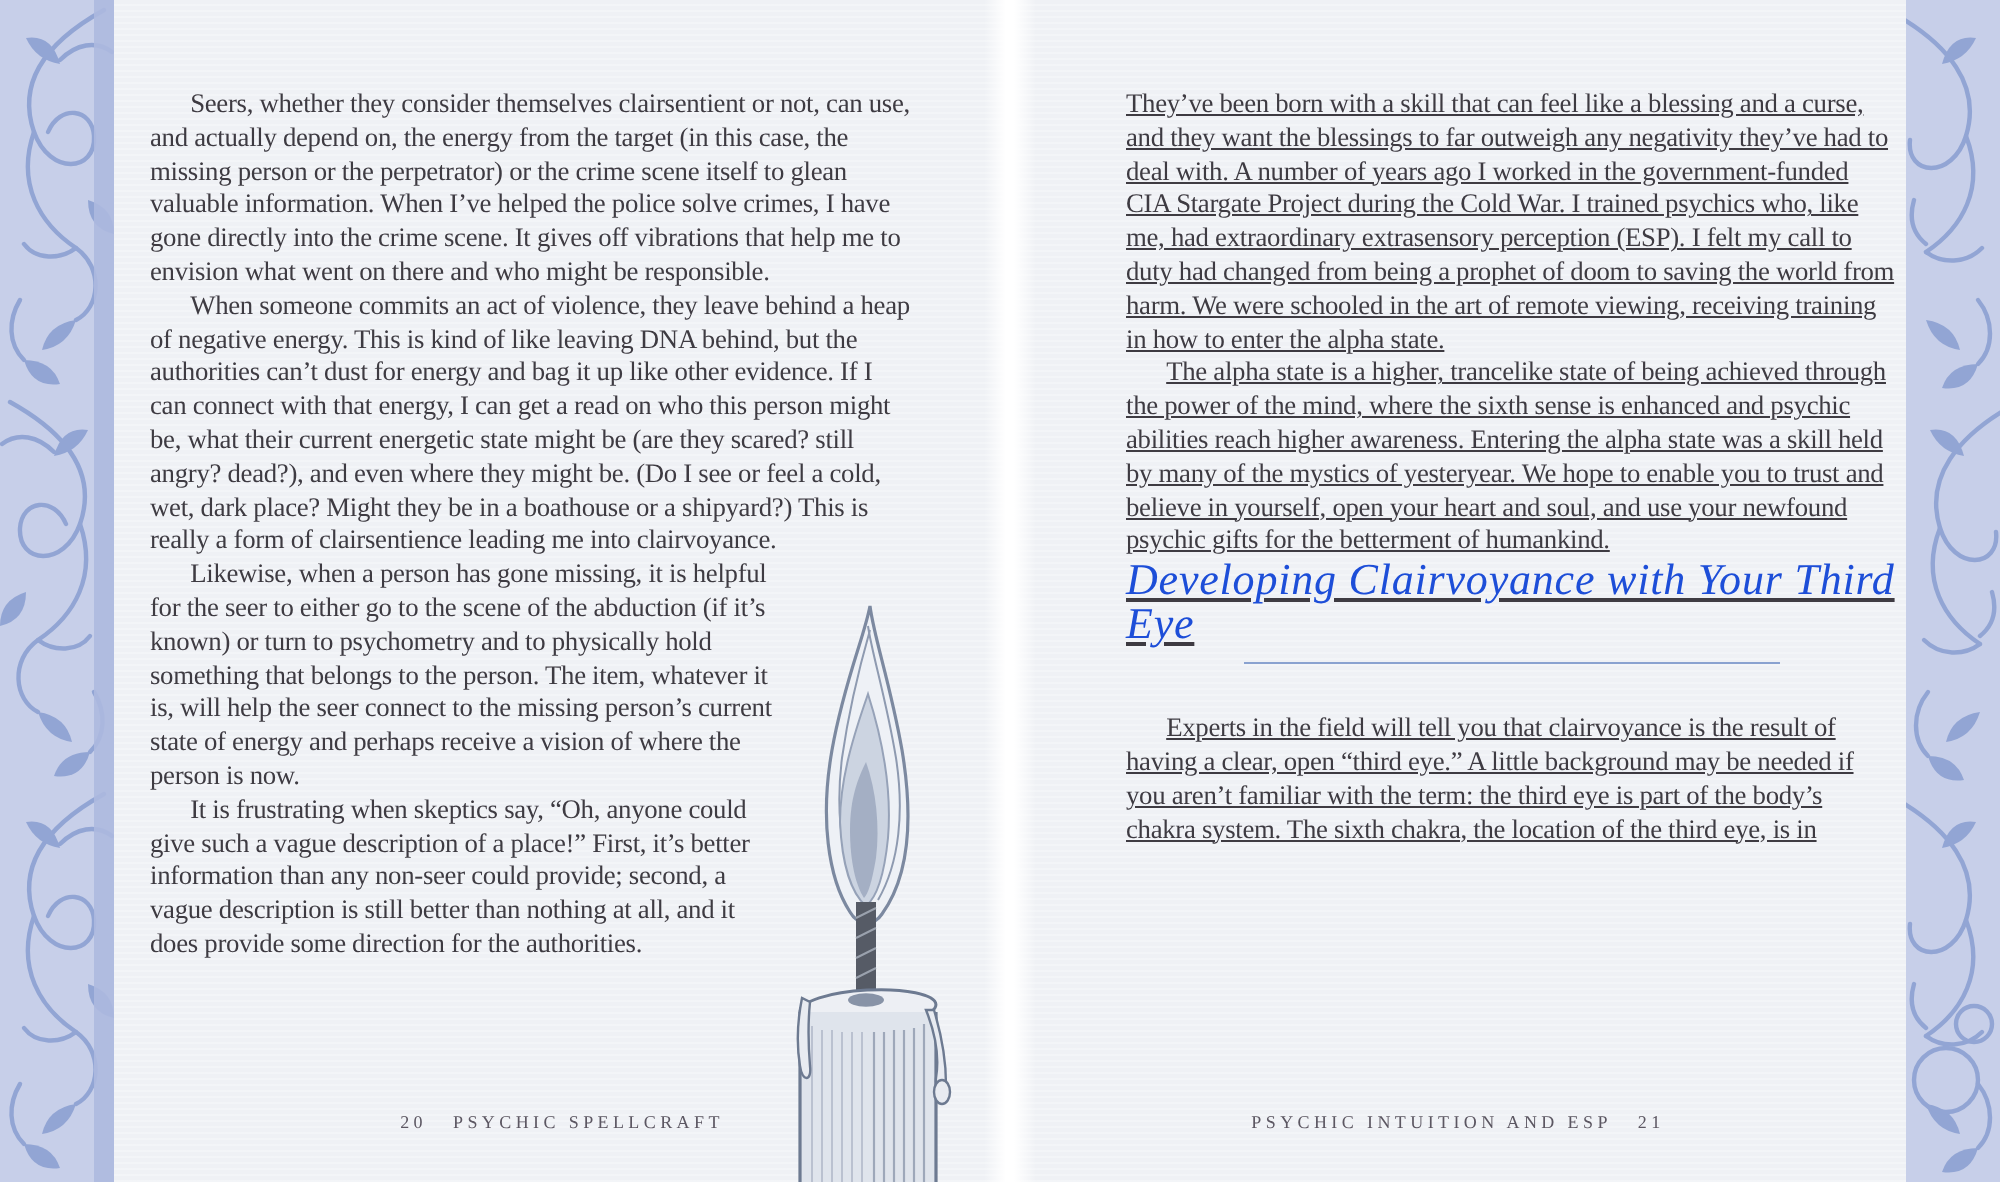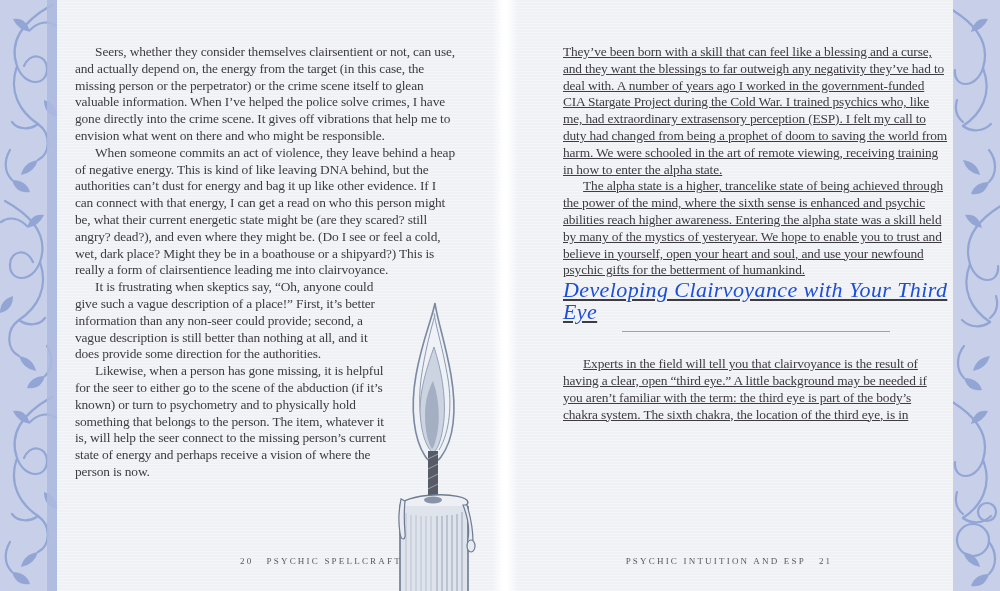--- a/index.html
+++ b/index.html
@@ -43,21 +43,21 @@
   .heading-rule{
     width:268px;height:0;
     border-top:1.4px solid #8aa2d0;
     margin:8px auto 24px auto;
   }
   .footer{
     position:absolute;top:554px;height:14px;
     display:flex;align-items:center;justify-content:center;gap:13px;
     font-size:9px;letter-spacing:2.2px;color:#5c5762;
   }
-  .footer-left{left:57px;width:448px;margin-left:40px;}
+  .footer-left{left:57px;width:448px;}
   .footer-right{left:505px;width:448px;}
   .candle{position:absolute;left:391px;top:293px;width:92px;height:298px;}
 </style>
 </head>
 <body>
 
 <div class="spread">
 
   <div class="page-texture"></div>
   <div class="gutter-highlight"></div>
@@ -103,22 +103,22 @@
         <circle cx="20" cy="540" r="16" fill="none"></circle>
         <circle cx="34" cy="512" r="9" fill="none"></circle>
       </g>
     </svg>
   </div>
 
   <div class="text-col col-left">
     <p class="indent">Seers, whether they consider themselves clairsentient or not, can use, and actually depend on, the energy from the target (in this case, the missing person or the perpetrator) or the crime scene itself to glean valuable information. When I’ve helped the police solve crimes, I have gone directly into the crime scene. It gives off vibrations that help me to envision what went on there and who might be responsible.</p>
     <p class="indent">When someone commits an act of violence, they leave behind a heap of negative energy. This is kind of like leaving DNA behind, but the authorities can’t dust for energy and bag it up like other evidence. If I can connect with that energy, I can get a read on who this person might be, what their current energetic state might be (are they scared? still angry? dead?), and even where they might be. (Do I see or feel a cold, wet, dark place? Might they be in a boathouse or a shipyard?) This is really a form of clairsentience leading me into clairvoyance.</p>
     <span class="candle-spacer"></span>
+    <p class="indent">Likewise, when a person has gone missing, it is helpful for the seer to either go to the scene of the abduction (if it’s known) or turn to psychometry and to physically hold something that belongs to the person. The item, whatever it is, will help the seer connect to the missing person’s current state of energy and perhaps receive a vision of where the person is now.</p>
     <p class="indent">It is frustrating when skeptics say, “Oh, anyone could give such a vague description of a place!” First, it’s better information than any non-seer could provide; second, a vague description is still better than nothing at all, and it does provide some direction for the authorities.</p>
-    <p class="indent">Likewise, when a person has gone missing, it is helpful for the seer to either go to the scene of the abduction (if it’s known) or turn to psychometry and to physically hold something that belongs to the person. The item, whatever it is, will help the seer connect to the missing person’s current state of energy and perhaps receive a vision of where the person is now.</p>
   </div>
 
   <div class="text-col col-right">
     <p>They’ve been born with a skill that can feel like a blessing and a curse, and they want the blessings to far outweigh any negativity they’ve had to deal with. A number of years ago I worked in the government-funded CIA Stargate Project during the Cold War. I trained psychics who, like me, had extraordinary extrasensory perception (ESP). I felt my call to duty had changed from being a prophet of doom to saving the world from harm. We were schooled in the art of remote viewing, receiving training in how to enter the alpha state.</p>
     <p class="indent">The alpha state is a higher, trancelike state of being achieved through the power of the mind, where the sixth sense is enhanced and psychic abilities reach higher awareness. Entering the alpha state was a skill held by many of the mystics of yesteryear. We hope to enable you to trust and believe in yourself, open your heart and soul, and use your newfound psychic gifts for the betterment of humankind.</p>
     <p class="section-heading">Developing Clairvoyance with Your Third Eye</p>
     <div class="heading-rule"></div>
     <p class="indent">Experts in the field will tell you that clairvoyance is the result of having a clear, open “third eye.” A little background may be needed if you aren’t familiar with the term: the third eye is part of the body’s chakra system. The sixth chakra, the location of the third eye, is in</p>
   </div>
 

